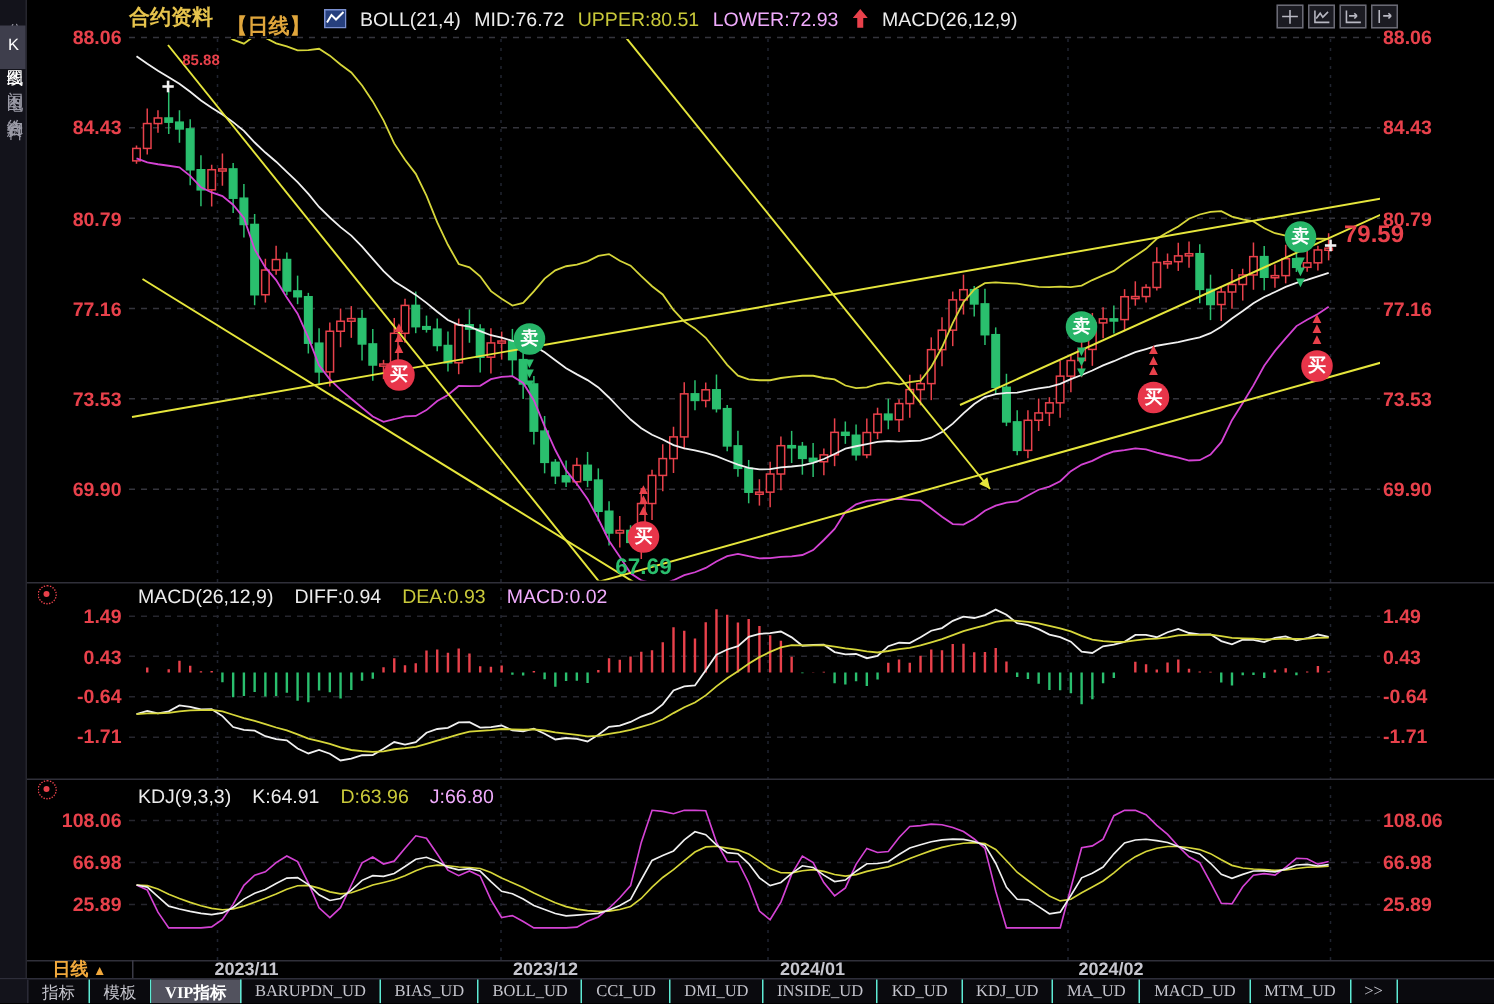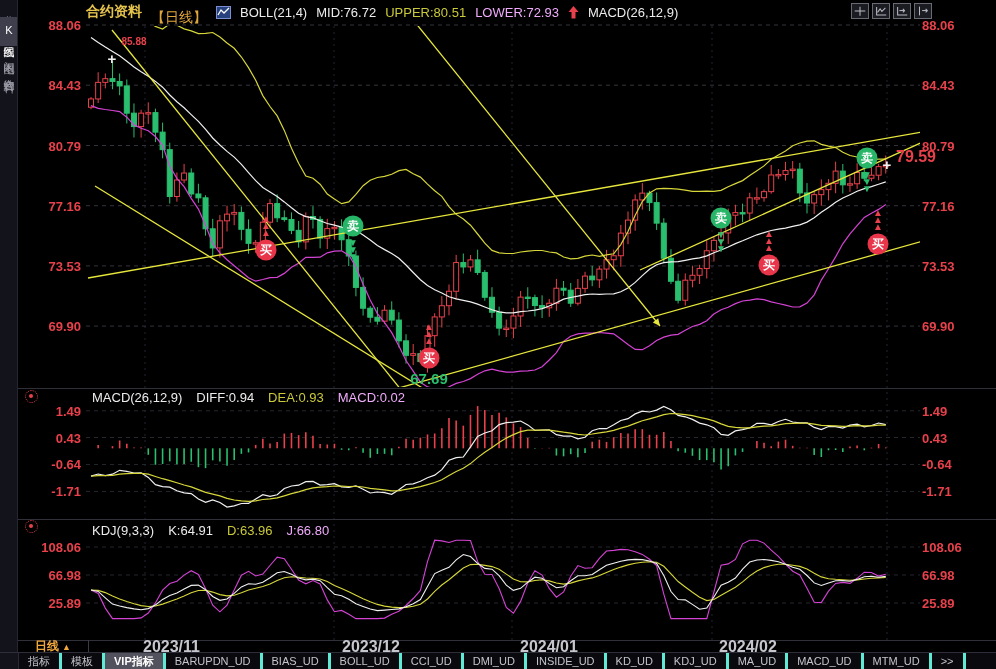--- a/index.html
+++ b/index.html
@@ -3,21 +3,21 @@
 <meta charset="utf-8">
 <style>
   html,body{margin:0;padding:0;background:#000;}
   #app{position:relative;width:996px;height:669px;background:#000;font-family:"Liberation Sans","DejaVu Sans",sans-serif;overflow:hidden;}
   #chart-svg{position:absolute;left:0;top:0;z-index:1;}
   #sidebar{position:absolute;left:0;top:0;width:18px;height:652px;background:#13131b;border-right:1px solid #26262e;box-sizing:border-box;display:flex;flex-direction:column;z-index:6;}
   .side-item{writing-mode:vertical-lr;text-orientation:upright;color:#9c9ca8;font-size:11px;line-height:17px;letter-spacing:1px;padding:7px 0;text-align:center;cursor:pointer;}
   .side-item.selected{background:#3e3e4c;color:#fff;}
   #topbar{position:absolute;left:18px;top:0;height:24px;right:0;display:flex;align-items:center;gap:9px;padding-left:68px;font-size:13px;z-index:5;white-space:nowrap;}
   .tb-symbol{color:#e6c34c;font-weight:bold;font-size:14px;}
-  .tb-period{color:#e0a63c;font-weight:normal;font-size:14px;margin-top:12px;}
+  .tb-period{color:#e0a63c;font-weight:bold;font-size:14px;margin-top:12px;}
   .tb-white{color:#ececec;}
   .tb-upper{color:#c9c93a;}
   .tb-lower{color:#f0abfc;}
   .tb-icon{display:flex;align-items:center;}
   #toolbar{position:absolute;right:64px;top:3px;display:flex;gap:3px;z-index:6;}
   .tool-btn{width:18px;height:16px;background:#1b1b22;border:1px solid #6a6a74;display:flex;align-items:center;justify-content:center;cursor:pointer;box-sizing:border-box;padding:0;}
   #overlay{position:absolute;left:0;top:0;width:980px;height:669px;z-index:3;pointer-events:none;}
   .scale-label{position:absolute;transform:translateY(-50%);font-size:13px;font-weight:bold;}
   .scale-left{left:0;width:81px;text-align:right;}
   .scale-right{left:922px;}
@@ -26,24 +26,24 @@
   .badge.buy{background:#e8354a;}
   .badge.sell{background:#27b568;}
   .tri-col{position:absolute;transform:translateX(-50%);text-align:center;font-size:10px;line-height:7px;}
   .annot{position:absolute;transform:translate(-50%,-50%);font-size:15px;font-weight:bold;}
   .cross-mark{position:absolute;transform:translate(-50%,-50%);color:#f2f2f2;font-size:15px;font-weight:bold;}
   .star{position:absolute;width:11px;height:11px;border:1px dotted #e8414b;border-radius:50%;z-index:4;cursor:pointer;}
   .star:after{content:"";position:absolute;left:3px;top:3px;width:4px;height:4px;border-radius:50%;background:#e8414b;}
   #xstrip{position:absolute;left:18px;top:640px;right:0;height:13px;z-index:4;padding-left:23px;}
   .period-cell{position:absolute;left:0;top:0;width:70px;height:13px;border-right:1px solid #3a3a46;color:#f0a83c;font-weight:bold;font-size:12px;display:flex;align-items:center;justify-content:center;gap:3px;cursor:pointer;}
   .period-arrow{font-size:9px;}
-  .month{position:absolute;top:0;height:13px;line-height:13px;color:#c6c6ce;font-size:16px;font-weight:bold;}
+  .month{position:absolute;top:0;height:13px;line-height:13px;color:#c6c6ce;font-size:12px;font-weight:bold;}
   #tabbar{position:absolute;left:0;top:652px;width:996px;height:17px;background:#0a0a0e;border-top:1px solid #2e2e3a;display:flex;font-size:11px;color:#c4c4cc;z-index:6;box-sizing:border-box;}
   .tab-spacer{width:18px;background:#13131b;border-right:1px solid #2a2a36;}
-  .tab{padding:0 9px;display:flex;align-items:center;border-right:3px solid #5eead4;cursor:pointer;font-family:Liberation Sans, sans-serif;white-space:nowrap;}
+  .tab{padding:0 9px;display:flex;align-items:center;border-right:1px solid #5eead4;cursor:pointer;font-family:Liberation Serif, serif;white-space:nowrap;}
   .tab.selected{background:#52525e;color:#fff;font-weight:bold;}
 </style>
 </head>
 <body>
 
 <div id="app">
   <svg id="chart-svg" width="996" height="669">
       <defs>
         <clipPath id="cpMain">
           <rect x="19" y="26" width="901" height="361"></rect>

